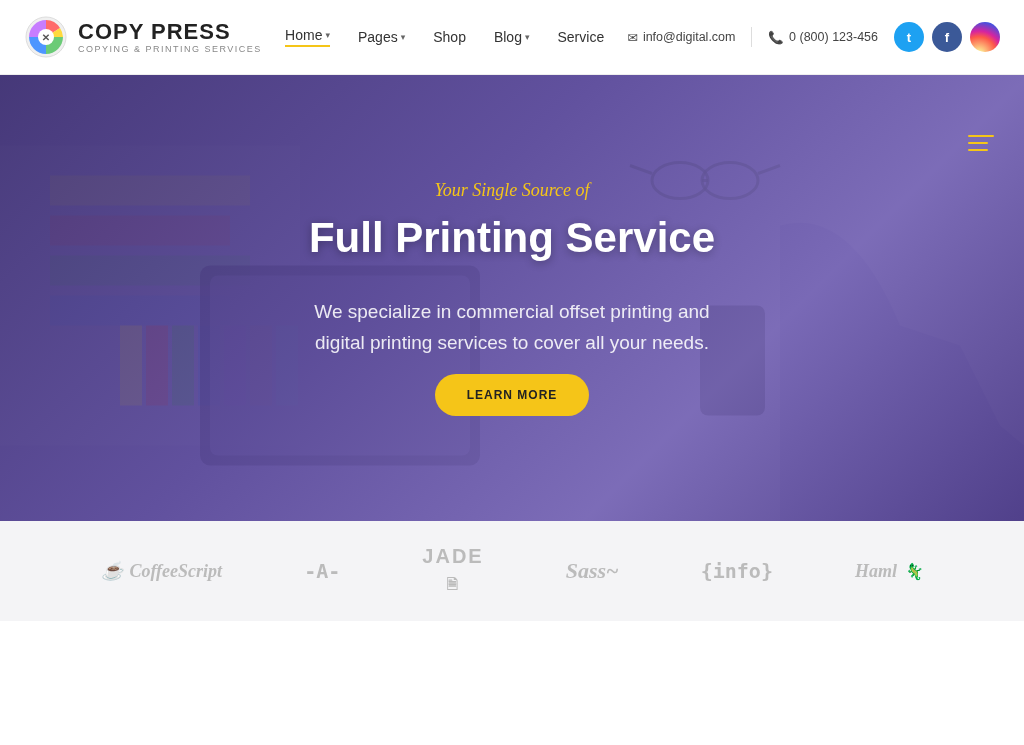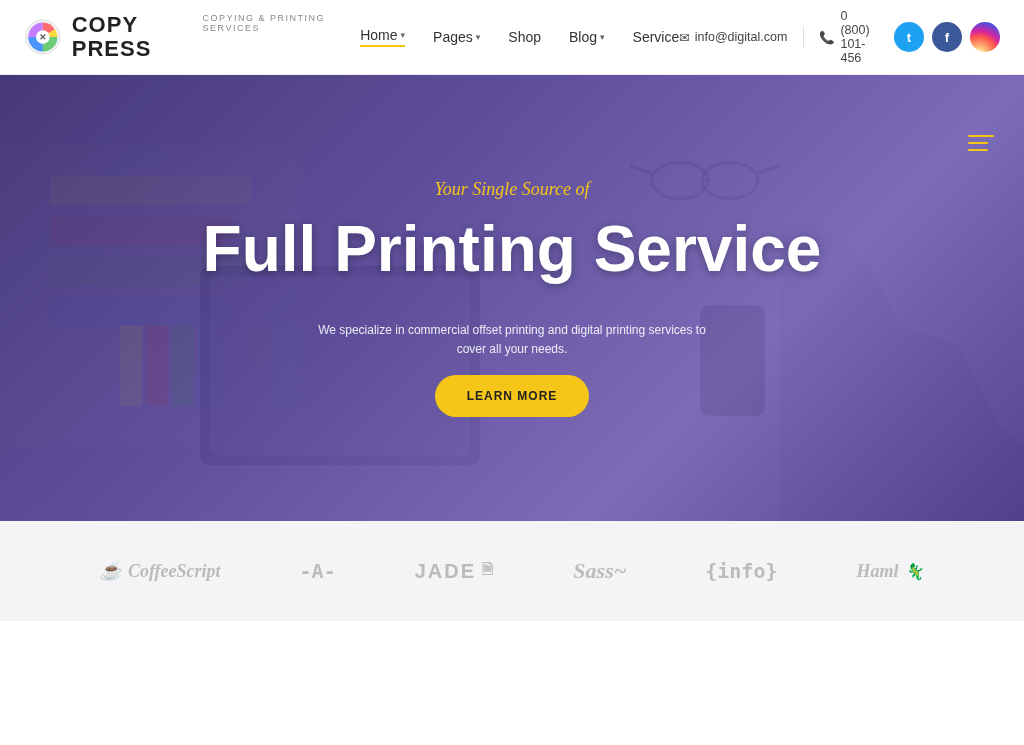--- a/index.html
+++ b/index.html
@@ -22,20 +22,21 @@
       gap: 10px;
     }
 
     .logo-icon {
       width: 44px;
       height: 44px;
     }
 
     .logo-text-group {
       display: flex;
+      flex-direction: column;
     }
 
     .logo-title {
       font-size: 22px;
       font-weight: 900;
       letter-spacing: 1px;
       color: #222;
       line-height: 1.1;
     }
 
@@ -163,30 +164,30 @@
     .hero-subtitle {
       font-size: 18px;
       color: #f5c518;
       font-style: italic;
       font-family: 'Georgia', serif;
       margin-bottom: 14px;
       font-weight: 400;
     }
 
     .hero-title {
-      font-size: 64px;
+      font-size: 42px;
       font-weight: 900;
       color: #fff;
       line-height: 1.1;
       margin-bottom: 36px;
       text-shadow: 0 2px 8px rgba(0,0,0,0.3);
     }
 
     .hero-desc {
-      font-size: 12px;
+      font-size: 19px;
       color: rgba(255,255,255,0.88);
       line-height: 1.6;
       margin-bottom: 16px;
       max-width: 420px;
       margin-left: auto;
       margin-right: auto;
     }
 
     .hero-actions {
       display: flex;
@@ -265,21 +266,21 @@
       font-size: 18px;
       color: #bbb;
       font-weight: 600;
       display: flex;
       align-items: center;
       gap: 6px;
       font-style: italic;
     }
 
     .partner-coffeescript { font-family: 'Georgia', serif; }
-    .partner-jade { font-style: normal; font-weight: 700; letter-spacing: 1px; }
+    .partner-jade { font-style: normal; font-weight: 700; letter-spacing: 1px; flex-direction: column; }
     .partner-sass { font-family: 'Georgia', serif; }
     .partner-less { font-style: normal; font-family: monospace; font-size: 20px; }
     .partner-haml { font-family: 'Georgia', serif; }
   </style>
 </head>
 <body>
 
 <header>
 
   <div class="logo-area">
@@ -324,21 +325,21 @@
 
   <div class="header-right">
     <div class="contact-info">
       <a href="#">
         <span>✉</span>
         <span>info@digital.com</span>
       </a>
       <div class="divider-v"></div>
       <a href="#">
         <span>📞</span>
-        <span>0 (800) 101-456</span>
+        <span>0 (800) 123-456</span>
       </a>
     </div>
     <div class="social-icons">
       <div class="social-icon social-twitter">
         <span>t</span>
       </div>
       <div class="social-icon social-facebook">
         <span>f</span>
       </div>
       <div class="social-icon social-instagram">

